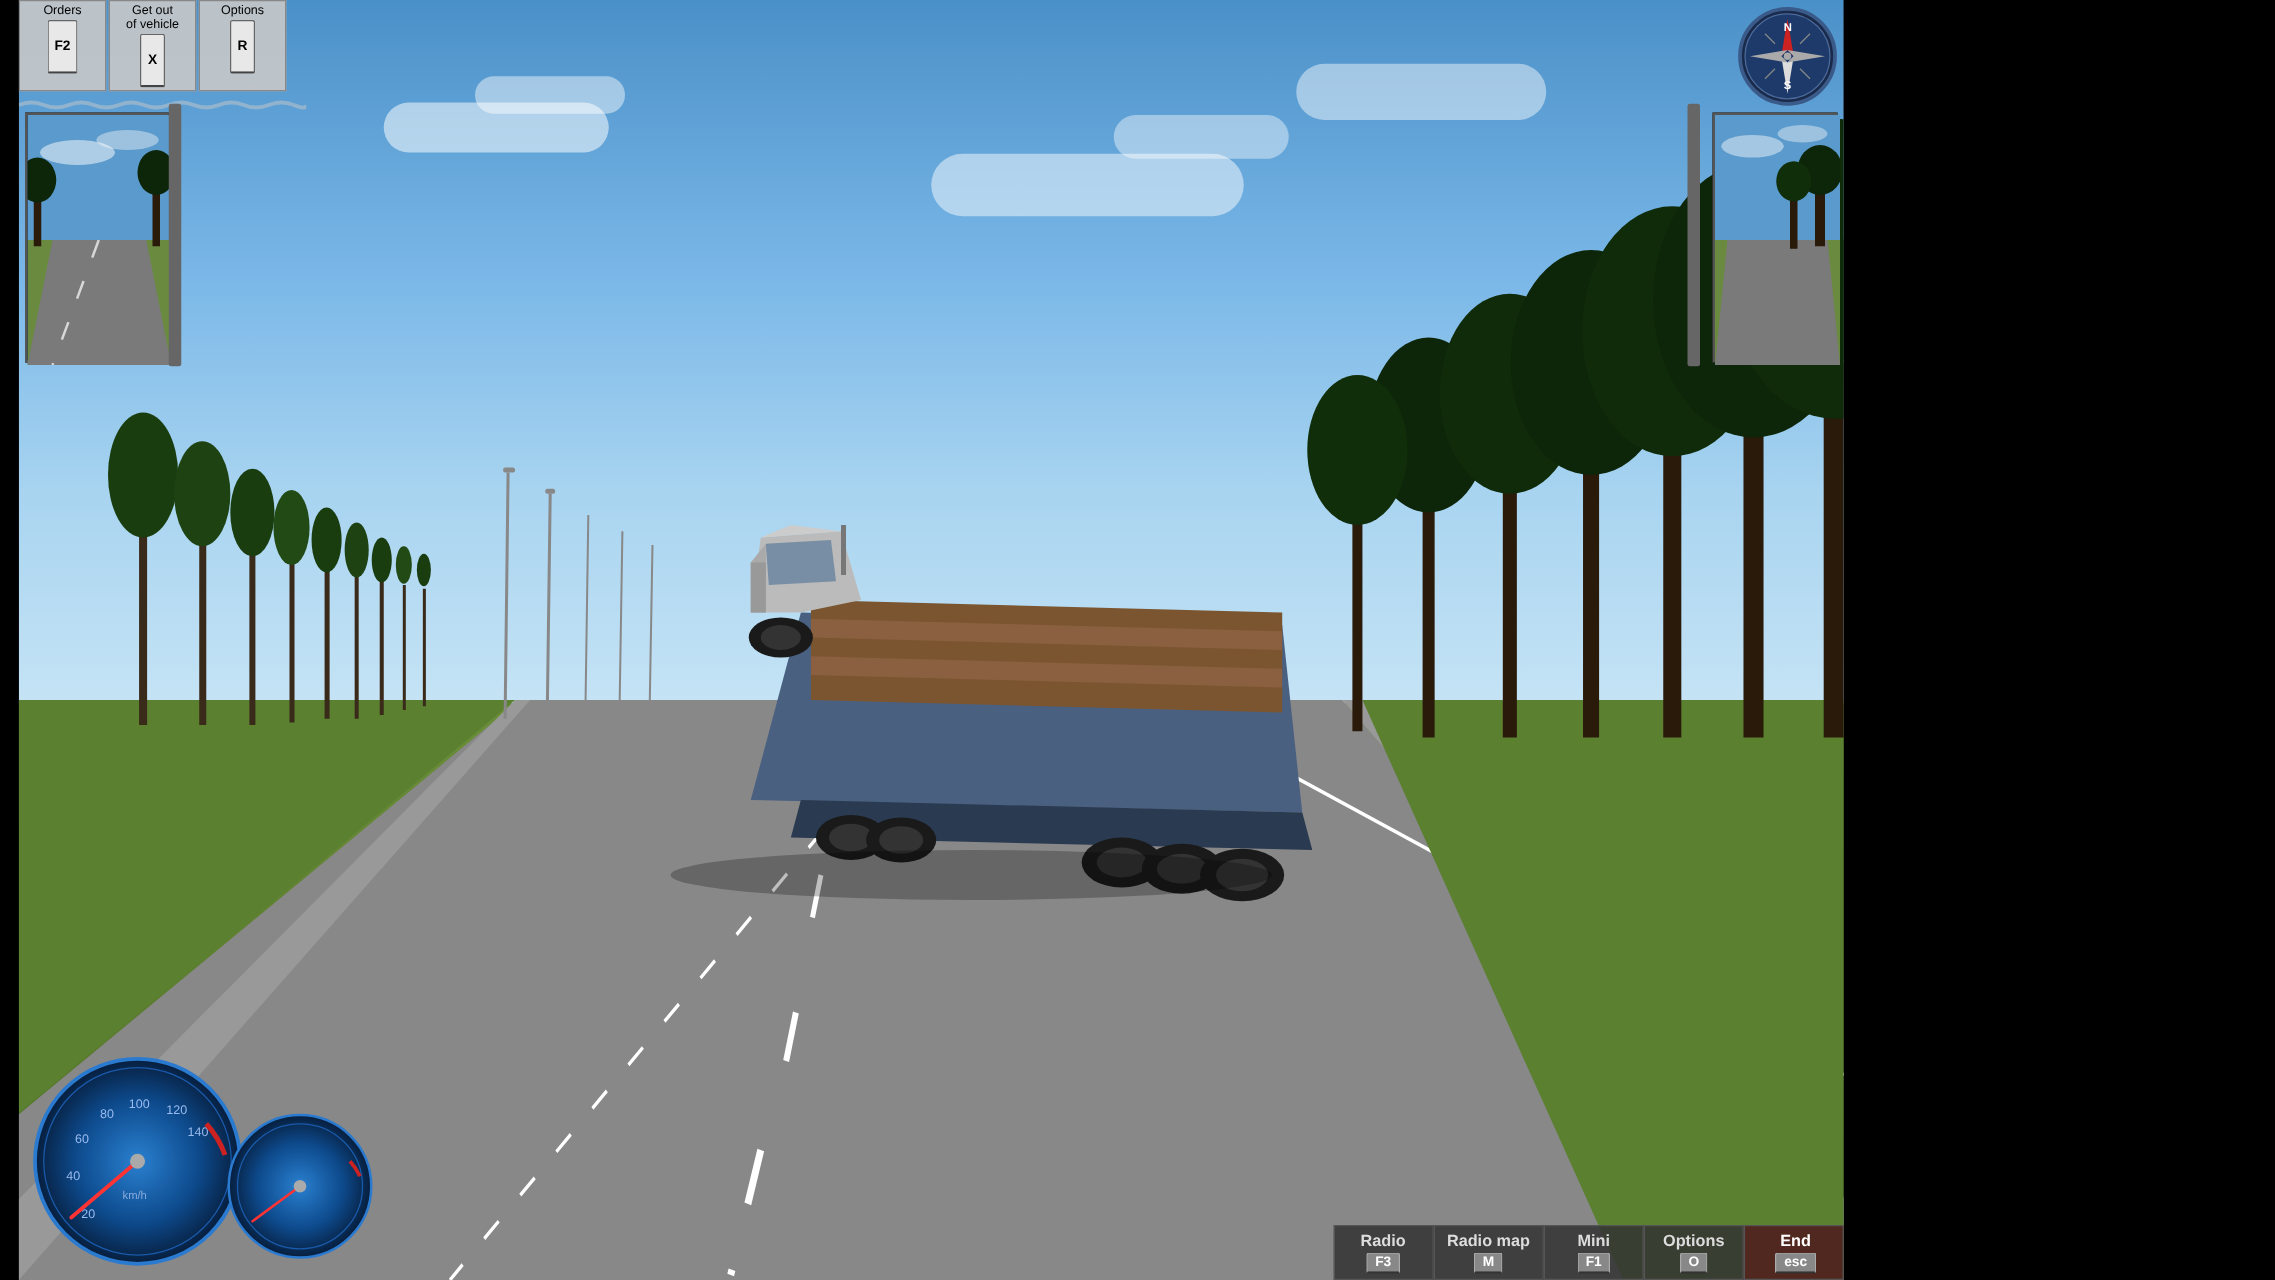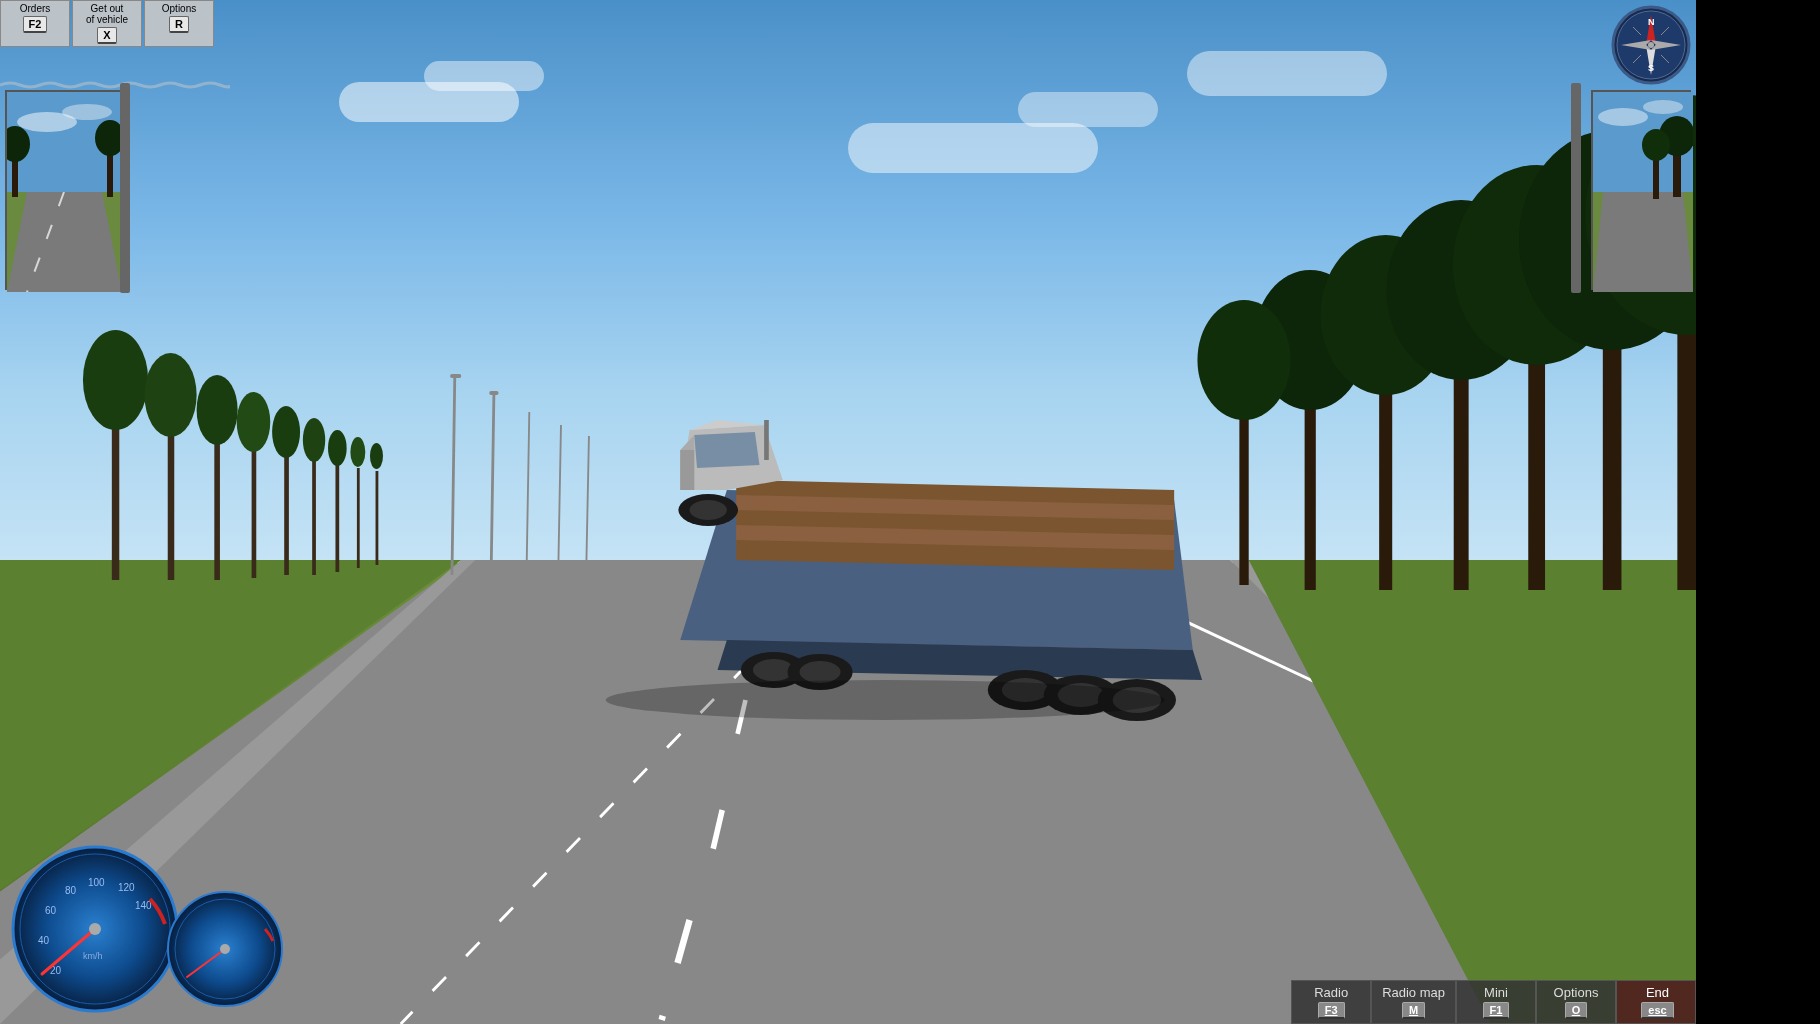--- a/index.html
+++ b/index.html
@@ -7,24 +7,24 @@
       width: 1820px;
       height: 1024px;
       overflow: hidden;
       font-family: Arial, sans-serif;
       background: #000;
       position: relative;
     }
 
     
     #game-viewport {
-      width: 1696px;
+      width: 1460px;
       height: 1024px;
       position: absolute;
-      top: 0; left: 0;
+      top: 0; left: 15px;
       overflow: hidden;
     }
 
     
     .sky {
       position: absolute;
       top: 0; left: 0;
       width: 100%;
       height: 55%;
       background: linear-gradient(180deg, #4a90c8 0%, #7bb8e8 40%, #a8d4f0 70%, #c5e3f5 100%);
@@ -83,21 +83,21 @@
       text-align: center;
       cursor: pointer;
       min-width: 70px;
     }
 
     .toolbar-btn .key-badge {
       display: inline-block;
       background: #e8e8e8;
       border: 1px solid #666;
       border-bottom: 2px solid #444;
-      padding: 1px 5px;
+      padding: 14px 5px;
       font-size: 11px;
       font-weight: bold;
       margin-top: 2px;
       border-radius: 2px;
     }
 
     .toolbar-btn .label {
       font-size: 10px;
       display: block;
     }
@@ -117,36 +117,35 @@
       border: 1px solid #555;
       color: #ddd;
       padding: 4px 10px;
       text-align: center;
       cursor: pointer;
       min-width: 80px;
     }
 
     .bottom-btn .btn-label {
       font-size: 13px;
-      font-weight: normal;
+      font-weight: bold;
       display: block;
     }
 
     .bottom-btn .key-badge {
       display: inline-block;
       background: #888;
       border: 1px solid #aaa;
       border-bottom: 2px solid #333;
       padding: 1px 6px;
       font-size: 11px;
       font-weight: bold;
       color: #fff;
       border-radius: 2px;
       margin-top: 2px;
-      text-decoration: underline;
     }
 
     .bottom-btn.end-btn {
       background: rgba(80,30,30,0.9);
       color: #fff;
       padding-left: 13px;
     }
 
     
     .compass {

